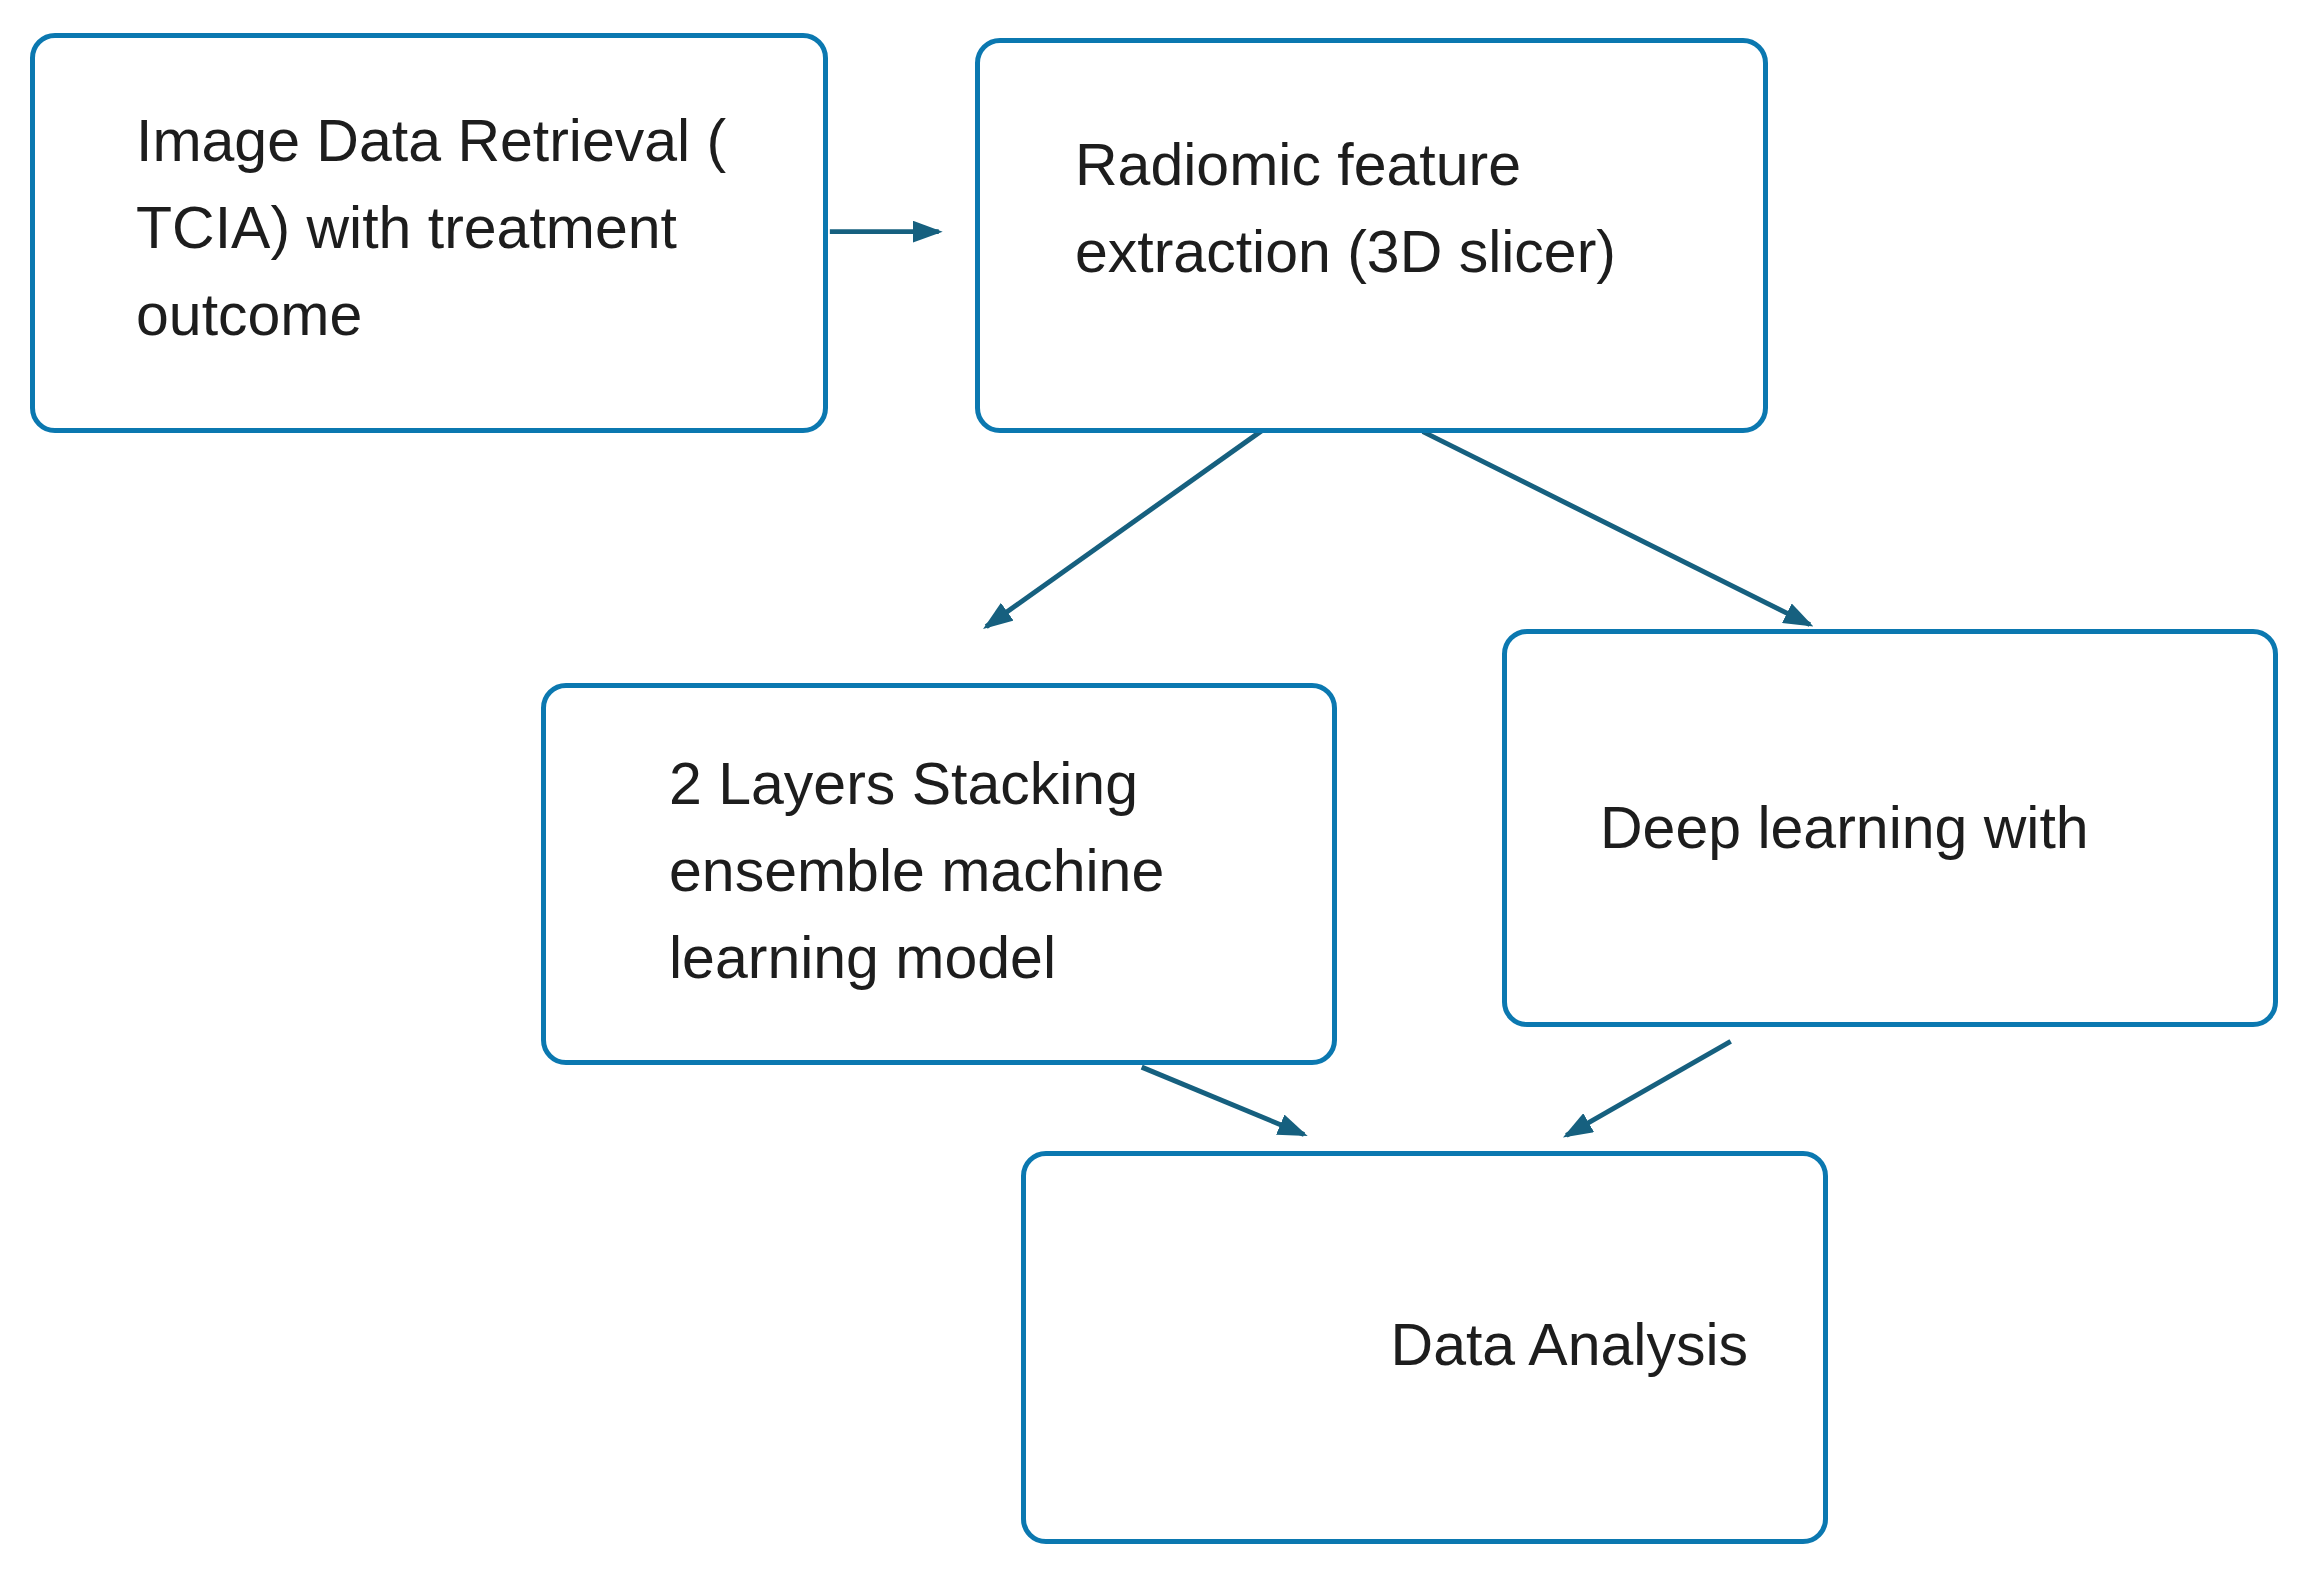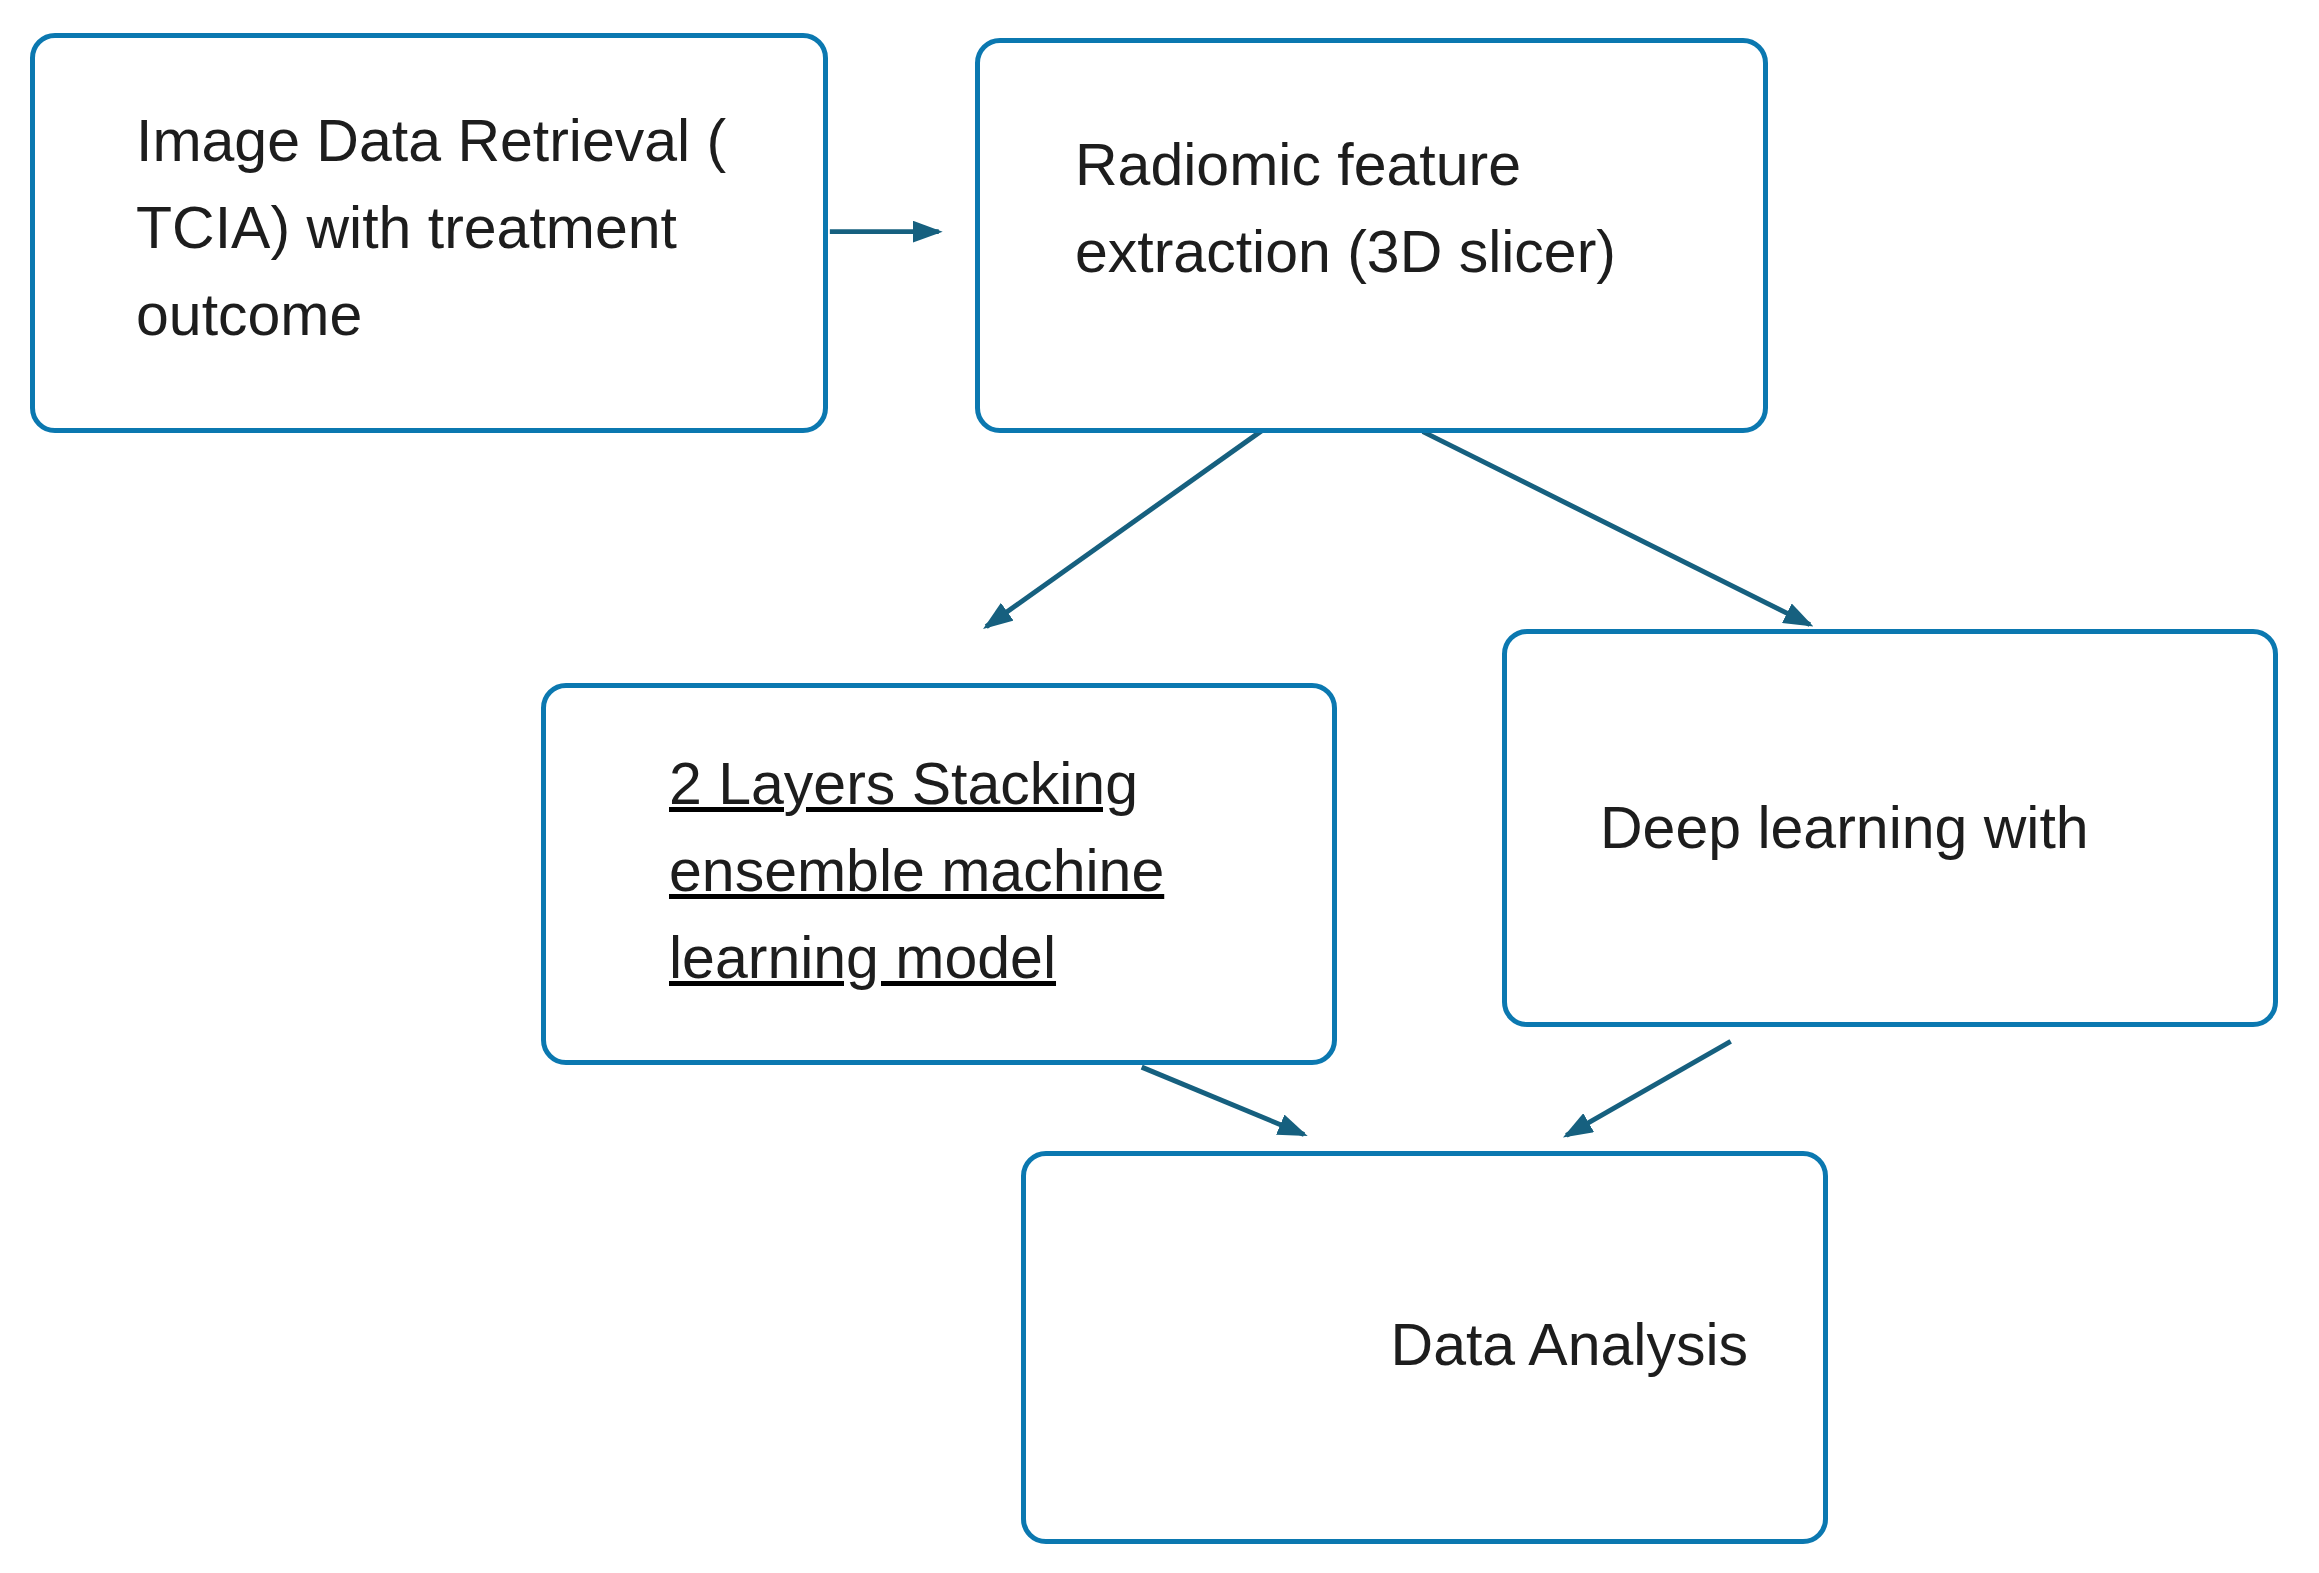--- a/index.html
+++ b/index.html
@@ -41,21 +41,21 @@
     line-height: 87px;
     color: var(--text-c);
     white-space: pre-line;
   }
   
   #n-image-data-retrieval { left: 30px;   top: 33px;   width: 798px; height: 400px;
     flex-direction: column; justify-content: center; padding: 0 30px 10px 101px; }
   #n-radiomic-feature-extraction { left: 975px;  top: 25px;   width: 793px; height: 395px;
     padding: 79px 30px 0 95px; margin-top: 13px; }
   #n-stacking-ensemble-model { left: 541px;  top: 683px;  width: 796px; height: 382px;
-    align-items: center; padding: 0 20px 6px 123px; text-decoration: underline; }
+    align-items: center; padding: 0 20px 6px 123px; }
   #n-deep-learning-model { left: 1502px; top: 629px;  width: 776px; height: 398px;
     align-items: center; padding: 0 20px 0 93px; }
   #n-data-analysis { left: 1021px; top: 1151px; width: 807px; height: 393px;
     align-items: center; justify-content: flex-end; padding: 0 75px 4px 0; }
 </style>
 </head>
 <body>
 
 <div class="canvas">
 

